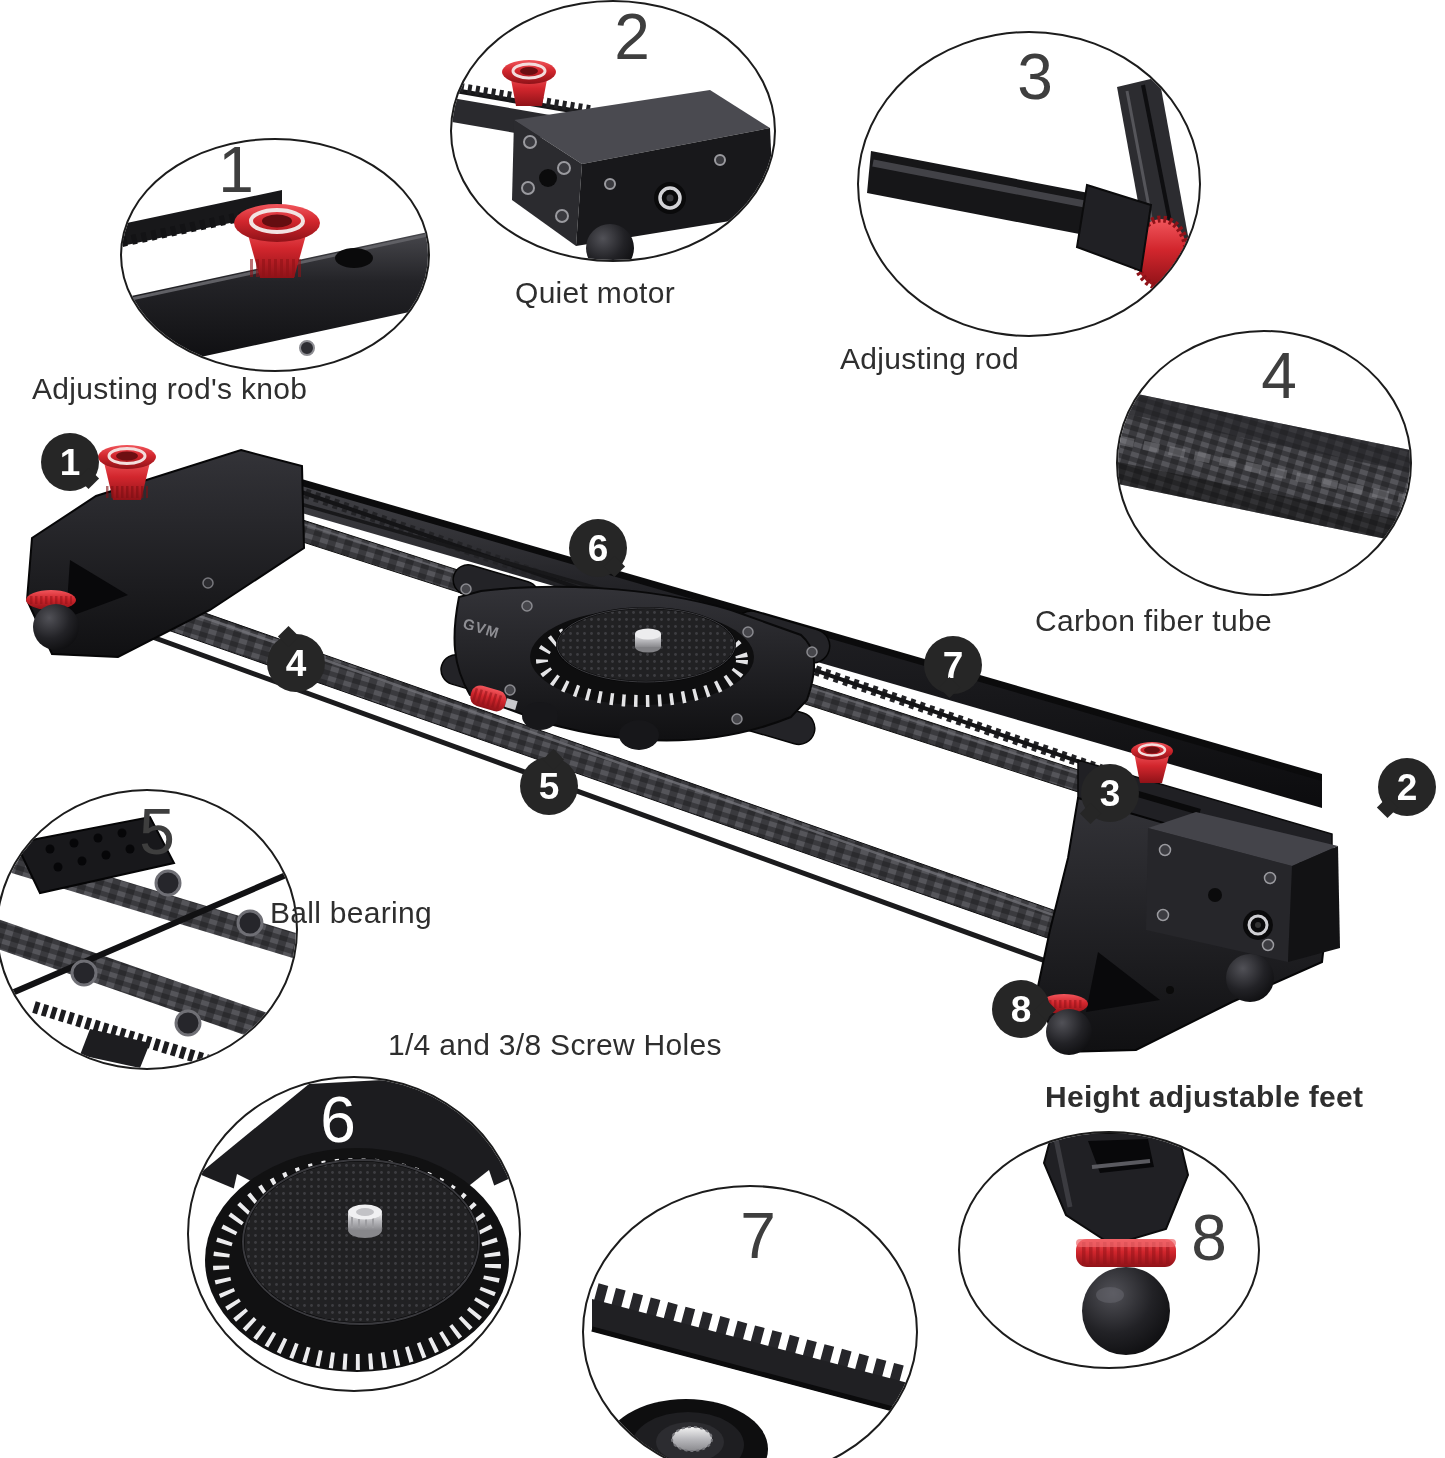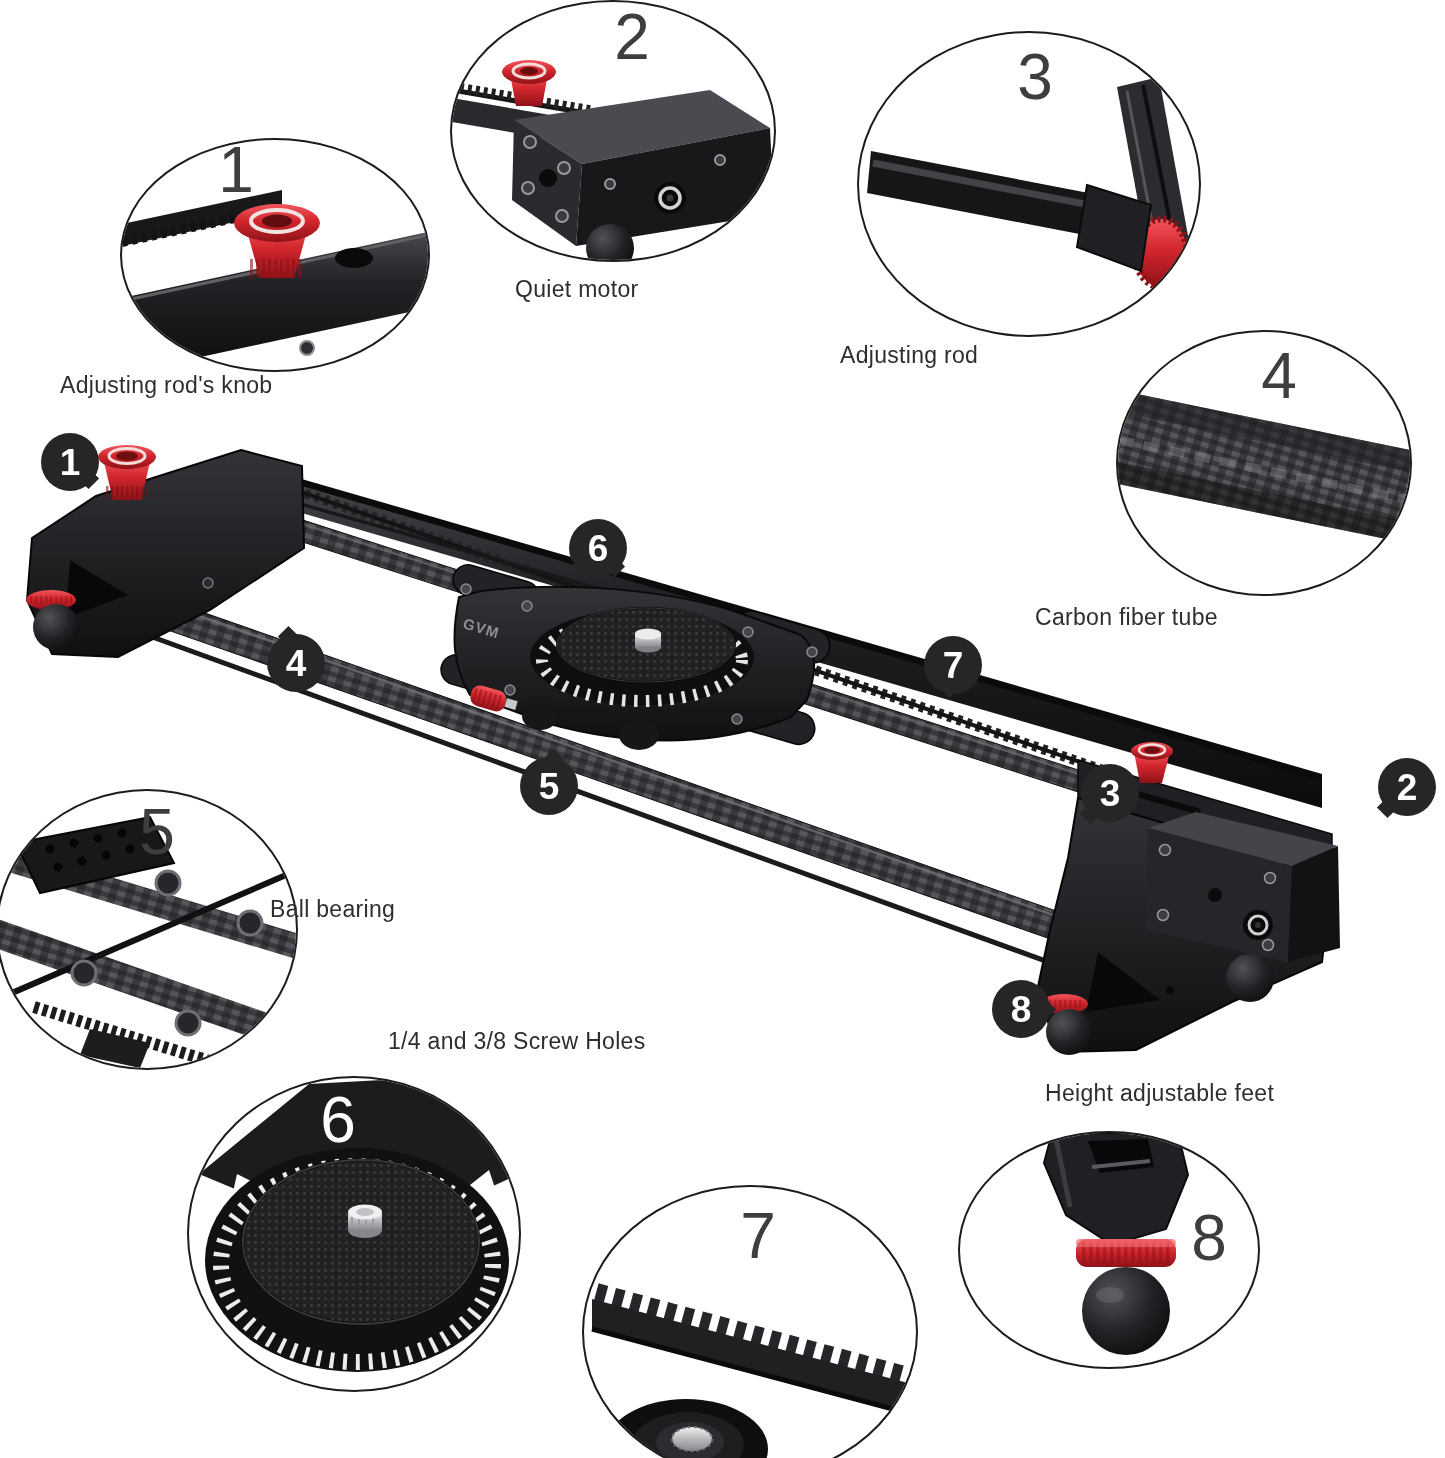--- a/index.html
+++ b/index.html
@@ -12,21 +12,21 @@
     position:absolute;border:2px solid #1c1c1c;border-radius:50%;
     background:#fff;overflow:hidden;z-index:2;
   }
   .ccircle svg{position:absolute;left:0;top:0;}
   .cnum{
     position:absolute;transform:translateX(-50%);z-index:4;
     font-size:64px;font-weight:400;color:#3e3e3e;line-height:1;
   }
   .cnum.white{color:#ffffff;}
   .lbl{
-    position:absolute;font-size:23px;color:#2e2e2e;white-space:nowrap;
+    position:absolute;font-size:30px;color:#2e2e2e;white-space:nowrap;
     z-index:4;letter-spacing:0.3px;
   }
   .badge{
     position:absolute;width:58px;height:58px;border-radius:50%;background:#262626;
     color:#fff;display:flex;align-items:center;justify-content:center;
     font-size:37px;font-weight:bold;z-index:5;line-height:1;
   }
   .badge::after{
     content:"";position:absolute;width:15px;height:15px;background:#262626;
     transform:rotate(45deg);left:var(--tx);top:var(--ty);
@@ -331,27 +331,27 @@
 
   <div class="cnum" style="left:236px;top:138px;">1</div>
   <div class="cnum" style="left:632px;top:5px;">2</div>
   <div class="cnum" style="left:1035px;top:45px;">3</div>
   <div class="cnum" style="left:1279px;top:344px;">4</div>
   <div class="cnum" style="left:157px;top:800px;">5</div>
   <div class="cnum white" style="left:338px;top:1088px;">6</div>
   <div class="cnum" style="left:758px;top:1204px;">7</div>
   <div class="cnum" style="left:1209px;top:1206px;">8</div>
 
-  <div class="lbl" style="left:60px;top:372px;">Adjusting rod's knob</div>
+  <div class="lbl" style="left:32px;top:372px;">Adjusting rod's knob</div>
   <div class="lbl" style="left:515px;top:276px;">Quiet motor</div>
   <div class="lbl" style="left:840px;top:342px;">Adjusting rod</div>
   <div class="lbl" style="left:1035px;top:604px;">Carbon fiber tube</div>
   <div class="lbl" style="left:270px;top:896px;">Ball bearing</div>
   <div class="lbl" style="left:358px;top:1028px;margin-left:30px;">1/4 and 3/8 Screw Holes</div>
-  <div class="lbl" style="left:1045px;top:1080px;">Height adjustable feet</div>
+  <div class="lbl" style="left:1045px;top:1080px;font-weight:bold;">Height adjustable feet</div>
 
   <div class="badge" style="left:41px;top:433px;--tx:40px;--ty:38px;">1</div>
   <div class="badge" style="left:1378px;top:758px;--tx:2px;--ty:42px;">2</div>
   <div class="badge" style="left:1081px;top:764px;--tx:2px;--ty:42px;">3</div>
   <div class="badge" style="left:267px;top:634px;--tx:14px;--ty:-5px;">4</div>
   <div class="badge" style="left:520px;top:757px;--tx:26px;--ty:-5px;">5</div>
   <div class="badge" style="left:569px;top:519px;--tx:38px;--ty:40px;">6</div>
   <div class="badge" style="left:924px;top:636px;--tx:18px;--ty:44px;">7</div>
   <div class="badge" style="left:992px;top:980px;--tx:46px;--ty:22px;">8</div>
 

